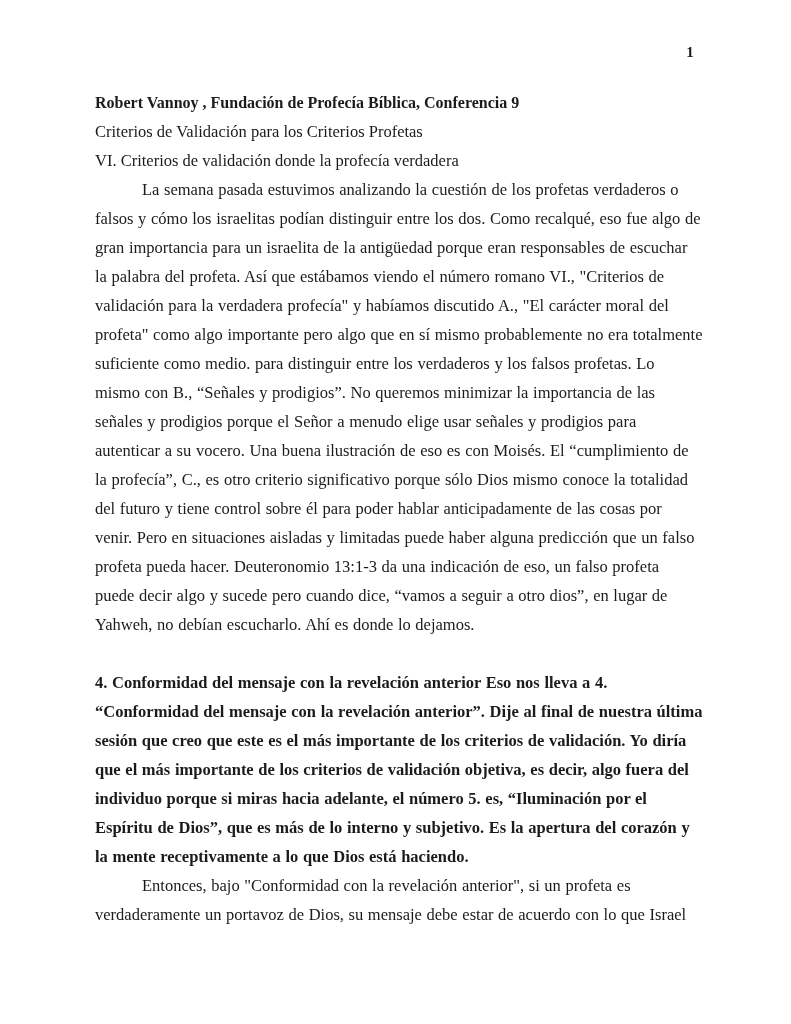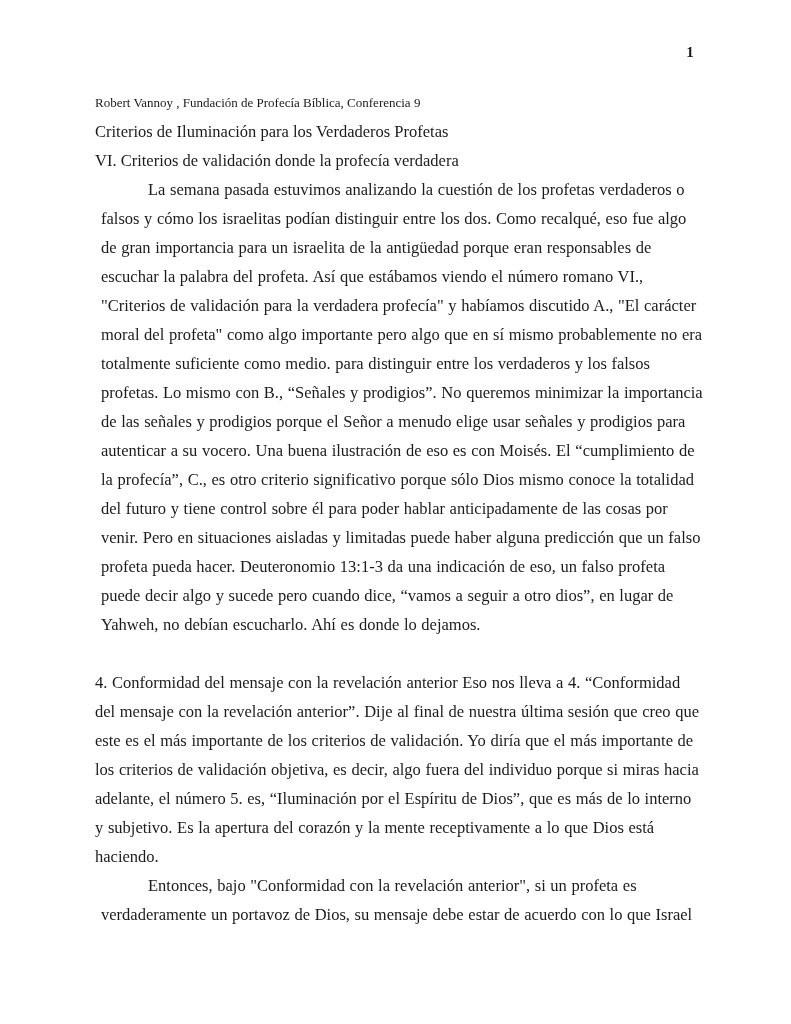--- a/index.html
+++ b/index.html
@@ -26,55 +26,55 @@
   }
   .page-number {
     position: absolute;
     top: 44px;
     right: 97px;
     font-size: 15px;
     font-weight: bold;
     letter-spacing: 0.3px;
   }
   .doc-title {
-    font-size: 13px;
-    font-weight: normal;
+    font-size: 16px;
+    font-weight: bold;
     line-height: 29px;
     margin: 0;
   }
   .doc-line {
     font-size: 16.5px;
     line-height: 29px;
     margin: 0;
   }
   .body-text p {
     font-size: 16.5px;
     line-height: 29px;
     margin: 0;
     text-align: left;
     word-spacing: 0.5px;
   }
   .body-text p.indent {
     text-indent: 47px;
-    margin-left: 6px;
   }
   .body-text p.gap-before {
     margin-top: 29px;
+    font-weight: bold;
   }
 </style>
 </head>
 <body>
 
 <div class="page">
 
   <div class="page-number">1</div>
 
   <h1 class="doc-title">Robert Vannoy , Fundación de Profecía Bíblica, Conferencia 9</h1>
 
-  <p class="doc-line">Criterios de Iluminación para los Verdaderos Profetas</p>
+  <p class="doc-line">Criterios de Validación para los Criterios Profetas</p>
 
   <p class="doc-line">VI. Criterios de validación donde la profecía verdadera</p>
 
   <div class="body-text">
     <p class="indent">La semana pasada estuvimos analizando la cuestión de los profetas verdaderos o falsos y cómo los israelitas podían distinguir entre los dos. Como recalqué, eso fue algo de gran importancia para un israelita de la antigüedad porque eran responsables de escuchar la palabra del profeta. Así que estábamos viendo el número romano VI., "Criterios de validación para la verdadera profecía" y habíamos discutido A., "El carácter moral del profeta" como algo importante pero algo que en sí mismo probablemente no era totalmente suficiente como medio. para distinguir entre los verdaderos y los falsos profetas. Lo mismo con B., “Señales y prodigios”. No queremos minimizar la importancia de las señales y prodigios porque el Señor a menudo elige usar señales y prodigios para autenticar a su vocero. Una buena ilustración de eso es con Moisés. El “cumplimiento de la profecía”, C., es otro criterio significativo porque sólo Dios mismo conoce la totalidad del futuro y tiene control sobre él para poder hablar anticipadamente de las cosas por venir. Pero en situaciones aisladas y limitadas puede haber alguna predicción que un falso profeta pueda hacer. Deuteronomio 13:1-3 da una indicación de eso, un falso profeta puede decir algo y sucede pero cuando dice, “vamos a seguir a otro dios”, en lugar de Yahweh, no debían escucharlo. Ahí es donde lo dejamos.</p>
     <p class="gap-before">4. Conformidad del mensaje con la revelación anterior  Eso nos lleva a 4. “Conformidad del mensaje con la revelación anterior”. Dije al final de nuestra última sesión que creo que este es el más importante de los criterios de validación. Yo diría que el más importante de los criterios de validación objetiva, es decir, algo fuera del individuo porque si miras hacia adelante, el número 5. es, “Iluminación por el Espíritu de Dios”, que es más de lo interno y subjetivo. Es la apertura del corazón y la mente receptivamente a lo que Dios está haciendo.</p>
     <p class="indent">Entonces, bajo "Conformidad con la revelación anterior", si un profeta es verdaderamente un portavoz de Dios, su mensaje debe estar de acuerdo con lo que Israel</p>
   </div>
 
 </div>

